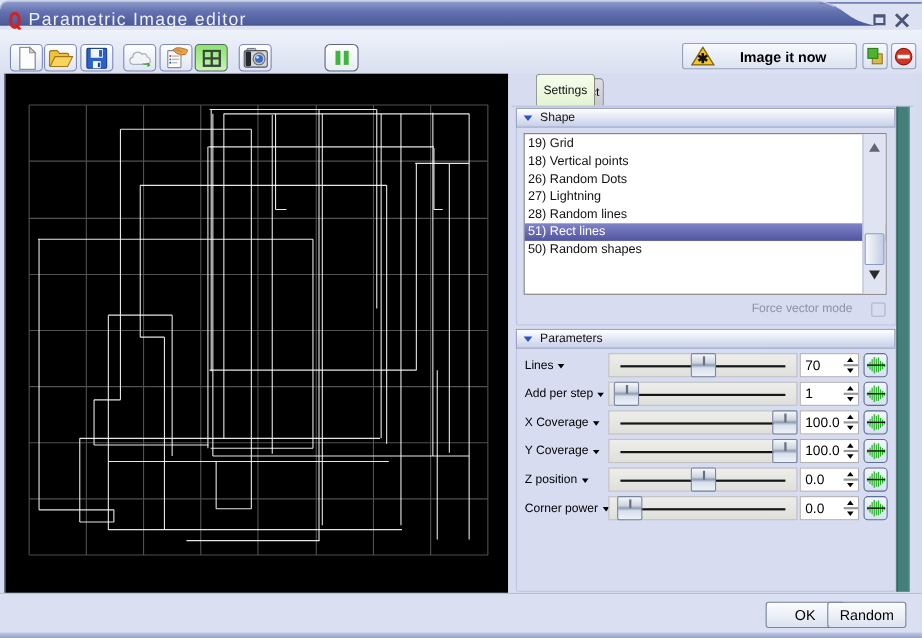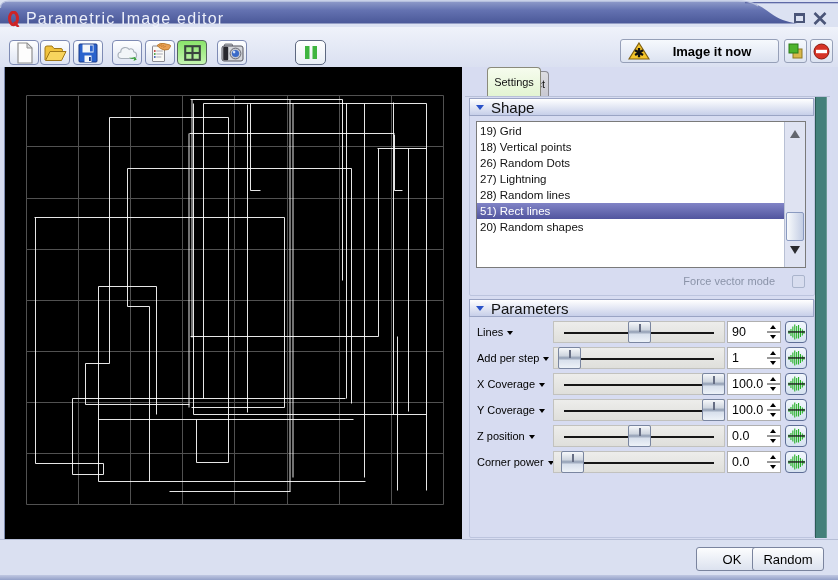--- a/index.html
+++ b/index.html
@@ -40,21 +40,21 @@
   display:flex; align-items:center; justify-content:center; }
 #tab1 { left:465px; top:67px; width:54px; height:29px; background:linear-gradient(#f6fcee,#e3f4d2);
   border:1px solid #8a8a7a; border-bottom:none; border-radius:4px 4px 0 0; z-index:3;margin-left:22px;}
 #tab2 { left:513px; top:71px; width:36px; height:25px; background:linear-gradient(#dddde2,#c9c9d2);
   border:1px solid #8a8a92; border-bottom:none; border-radius:4px 4px 0 0; }
 #content { left:465px; top:96px; width:365px; height:443px;
   border-top:1px solid #b8c0d8; }
 .group { position:absolute; left:469px; width:346px; border:1px solid #bcc4de; border-radius:2px; }
 .hdr { position:absolute; left:469px; width:345px; height:18px;
   background:linear-gradient(#ffffff, #c7cfe9); border:1px solid #9aa4c4;
-  font-size:15px; color:#111; display:flex; align-items:center; }
+  font-size:11px; color:#111; display:flex; align-items:center; }
 .hdr .tri { width:0; height:0; border-left:4.5px solid transparent; border-right:4.5px solid transparent;
   border-top:5.5px solid #2a52c8; margin:0 7px 0 6px; }
 #teal { left:815px; top:97px; width:12px; height:441px; background:#44807a;
   border-left:1px solid #2a5a54; border-right:1px solid #6a9a94; }
 
 
 #list { left:476px; top:121px; width:330px; height:147px; background:#fff;
   border:1px solid #7a7a7a; font-size:11.5px; color:#111; padding-top:1px; }
 .li { height:16px; line-height:16px; padding-left:3px; white-space:nowrap; }
 .li.sel { background:linear-gradient(#8184c6, #51559e); color:#fff; }
@@ -305,40 +305,40 @@
   <div class="hdr" style="top:98px"><span class="tri"></span>Shape</div>
   <div class="abs" id="teal"></div>
 
   <div class="abs" id="list">
     <div class="li">19) Grid</div>
     <div class="li">18) Vertical points</div>
     <div class="li">26) Random Dots</div>
     <div class="li">27) Lightning</div>
     <div class="li">28) Random lines</div>
     <div class="li sel">51) Rect lines</div>
-    <div class="li">20) Random shapes</div>
+    <div class="li">50) Random shapes</div>
     <div id="sbar">
       <div class="sarr" id="sup"></div>
       <div id="sthumb"></div>
       <div class="sarr" id="sdn"></div>
     </div>
   </div>
 
   <div class="abs" id="force">Force vector mode</div>
   <div class="abs" id="forcebox"></div>
 
   <div class="hdr" style="top:299px"><span class="tri"></span>Parameters</div>
 
   <div id="rows">
       <div class="plabel" style="top:321px">Lines<span class="dtri"></span></div>
       <div class="track" style="top:321px">
         <div class="tline"></div>
         <div class="thumb" style="left:74px"></div>
       </div>
-      <div class="numf" style="top:321px">90</div>
+      <div class="numf" style="top:321px">70</div>
       <div class="spin" style="top:321px">
         <div class="sup2"></div>
         <div class="smid"></div>
         <div class="sdn2"></div>
       </div>
       <div class="wave" style="top:321px">
         <svg width="17" height="16" viewBox="0 0 17 16">
           <g fill="#28b228">
             <rect x="0.5" y="6.5" width="1.1" height="3.5"></rect>
             <rect x="2.4" y="5" width="1.1" height="7"></rect>

